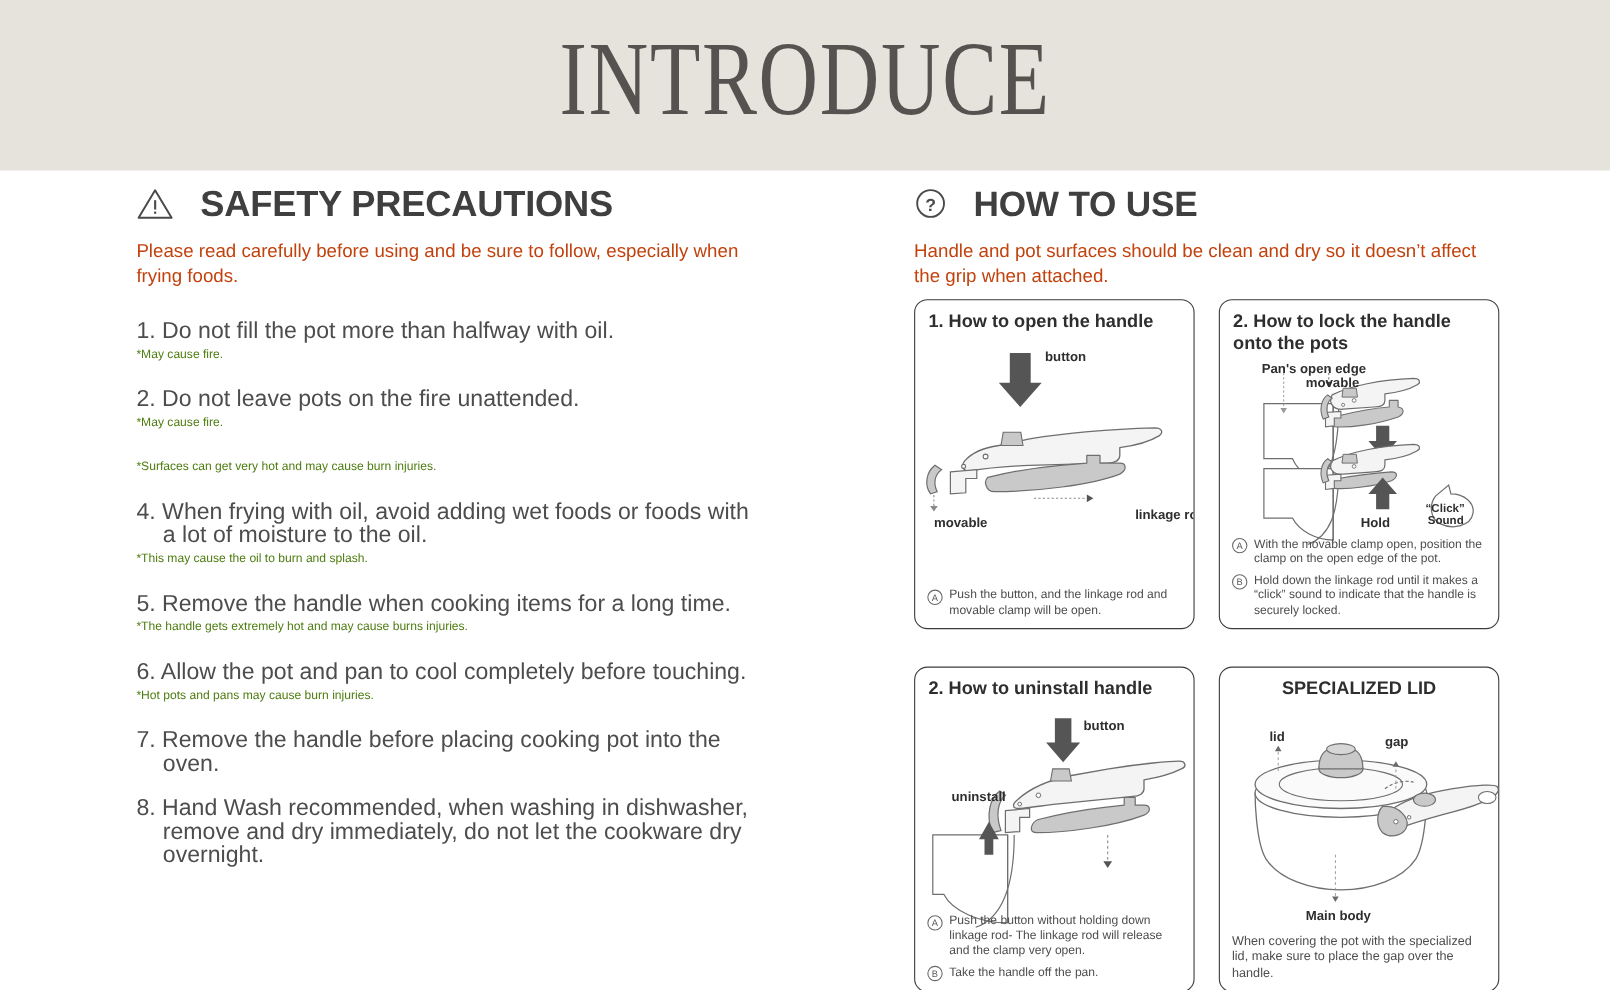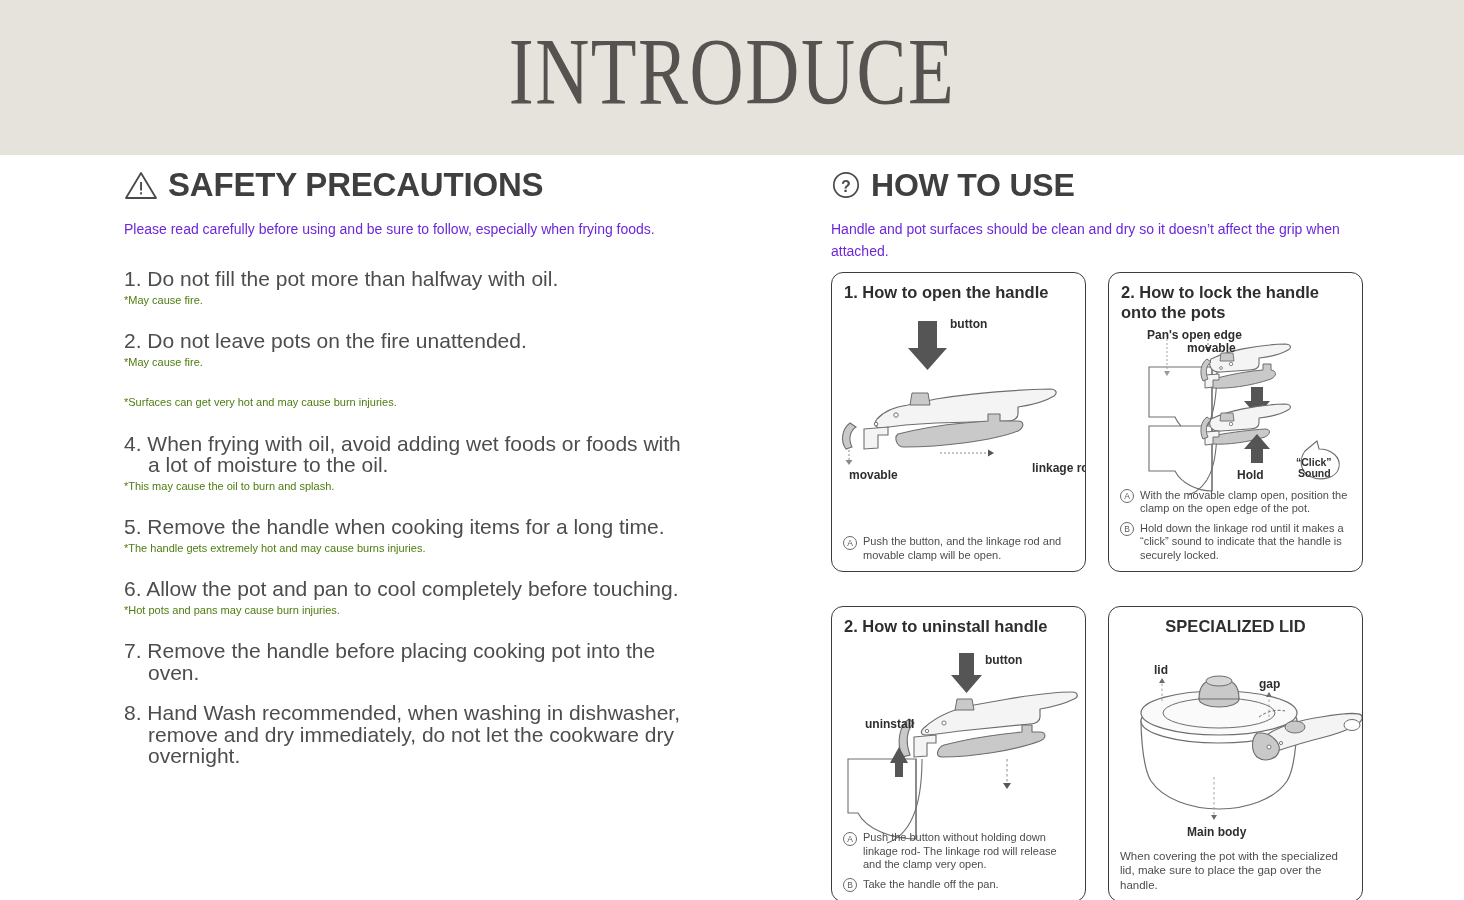--- a/index.html
+++ b/index.html
@@ -55,41 +55,41 @@
     position: absolute;
     left: 831px;
     top: 168px;
     width: 530px;
   }
 
   
   .sec-head {
     display: flex;
     align-items: center;
-    gap: 10px;
+    gap: 24px;
     margin: 0 0 16px 0;
   }
   .sec-head .ico {
     display: block;
     flex: 0 0 auto;
     line-height: 0;
   }
   .sec-head .txt {
     font-size: 33px;
     font-weight: bold;
     color: #3f3f3f;
     letter-spacing: -0.2px;
     line-height: 34px;
   }
   .sec-head.how .txt { font-size: 32px; }
 
   .lede {
-    font-size: 14px;
+    font-size: 17px;
     line-height: 22px;
-    color: #6d28d9;
+    color: #c2410c;
     margin: 0 0 18px 0;
   }
 
   
   .safety-list {
     margin: 28px 0 0 0;
     padding: 0;
     list-style: none;
   }
   .safety-item {
@@ -468,21 +468,21 @@
 
           <path d="M160 62 v-20" stroke="#9a9a9a" stroke-width="0.9" stroke-dasharray="2.5,2.5"></path>
           <path d="M157 42 h6 l-3 -5 z" fill="#6a6a6a"></path>
 
           <path d="M105 122 v38" stroke="#9a9a9a" stroke-width="0.9" stroke-dasharray="2.5,2.5"></path>
           <path d="M102 160 h6 l-3 5 z" fill="#6a6a6a"></path>
         </svg>
       </div>
 
       <span class="flabel" style="left:45px; top:56px;">lid</span>
-      <span class="flabel" style="left:150px; top:70px;">gap</span>
+      <span class="flabel" style="left:150px; top:60px;">gap</span>
       <span class="flabel" style="left:78px; top:218px;">Main body</span>
 
       <div class="panel-notes">
         <div class="note-plain">When covering the pot with the specialized lid, make sure to place the gap over the handle.</div>
       </div>
     </div>
 
   </div>
 </div>
 

